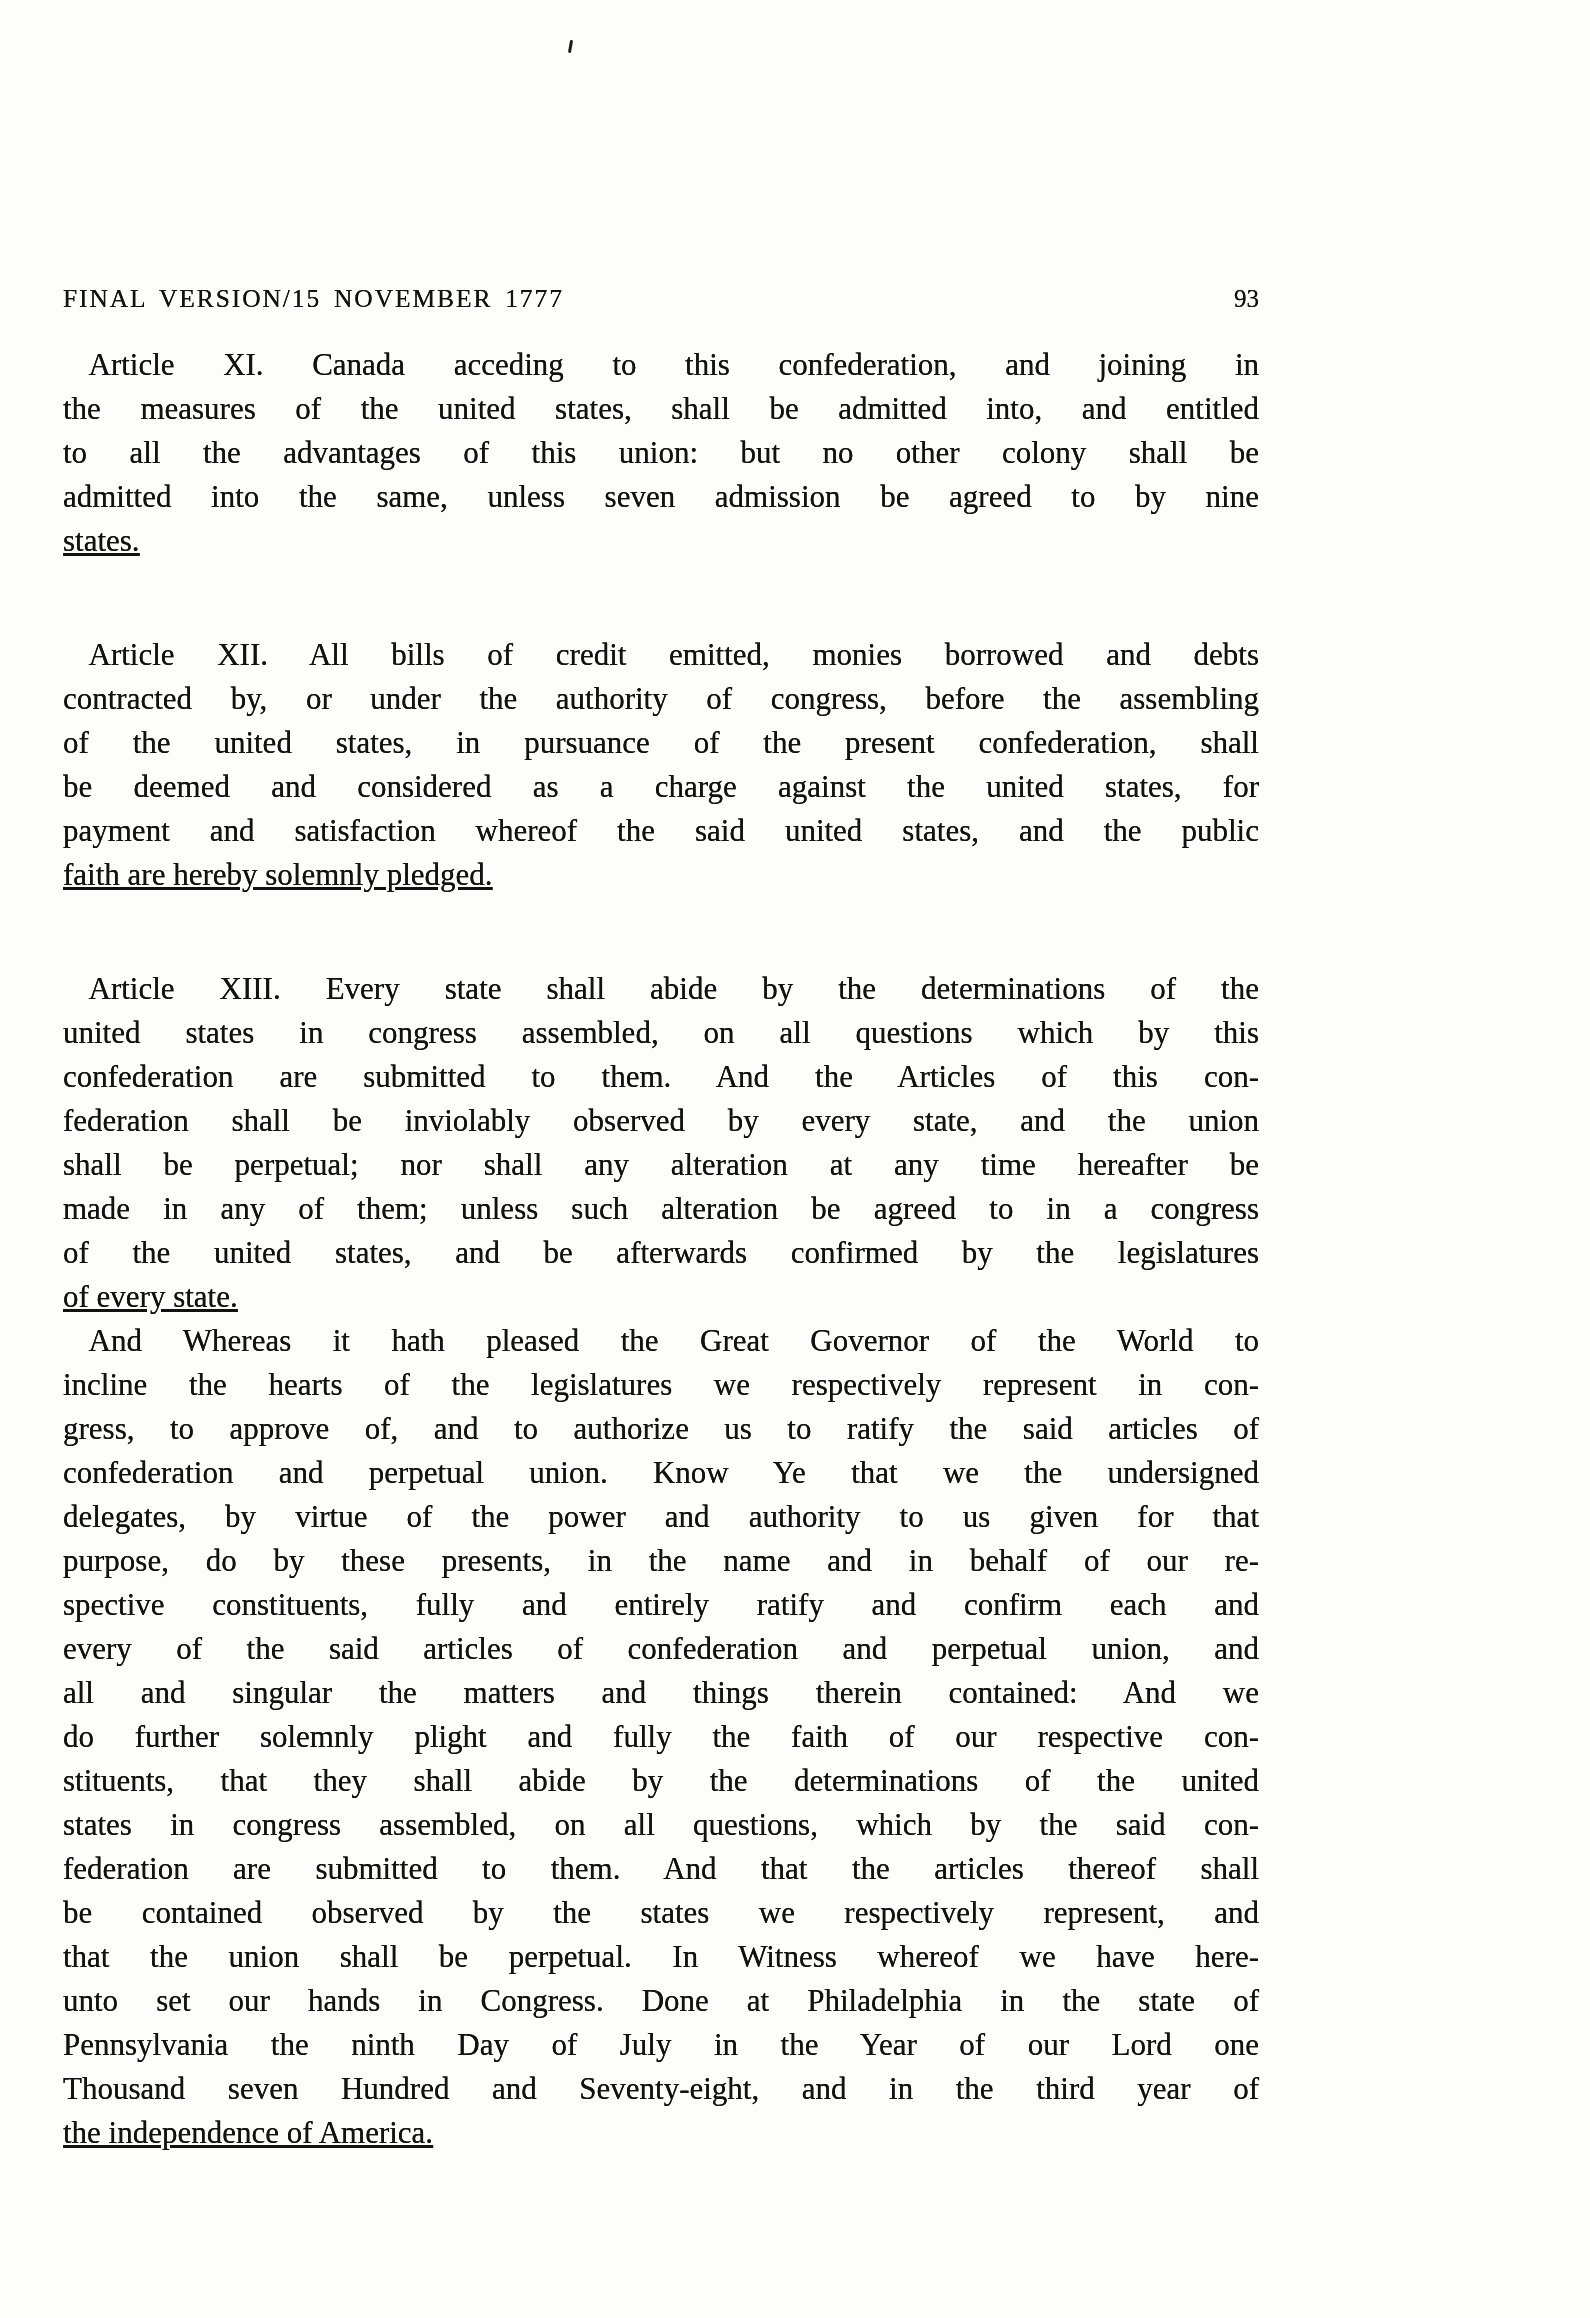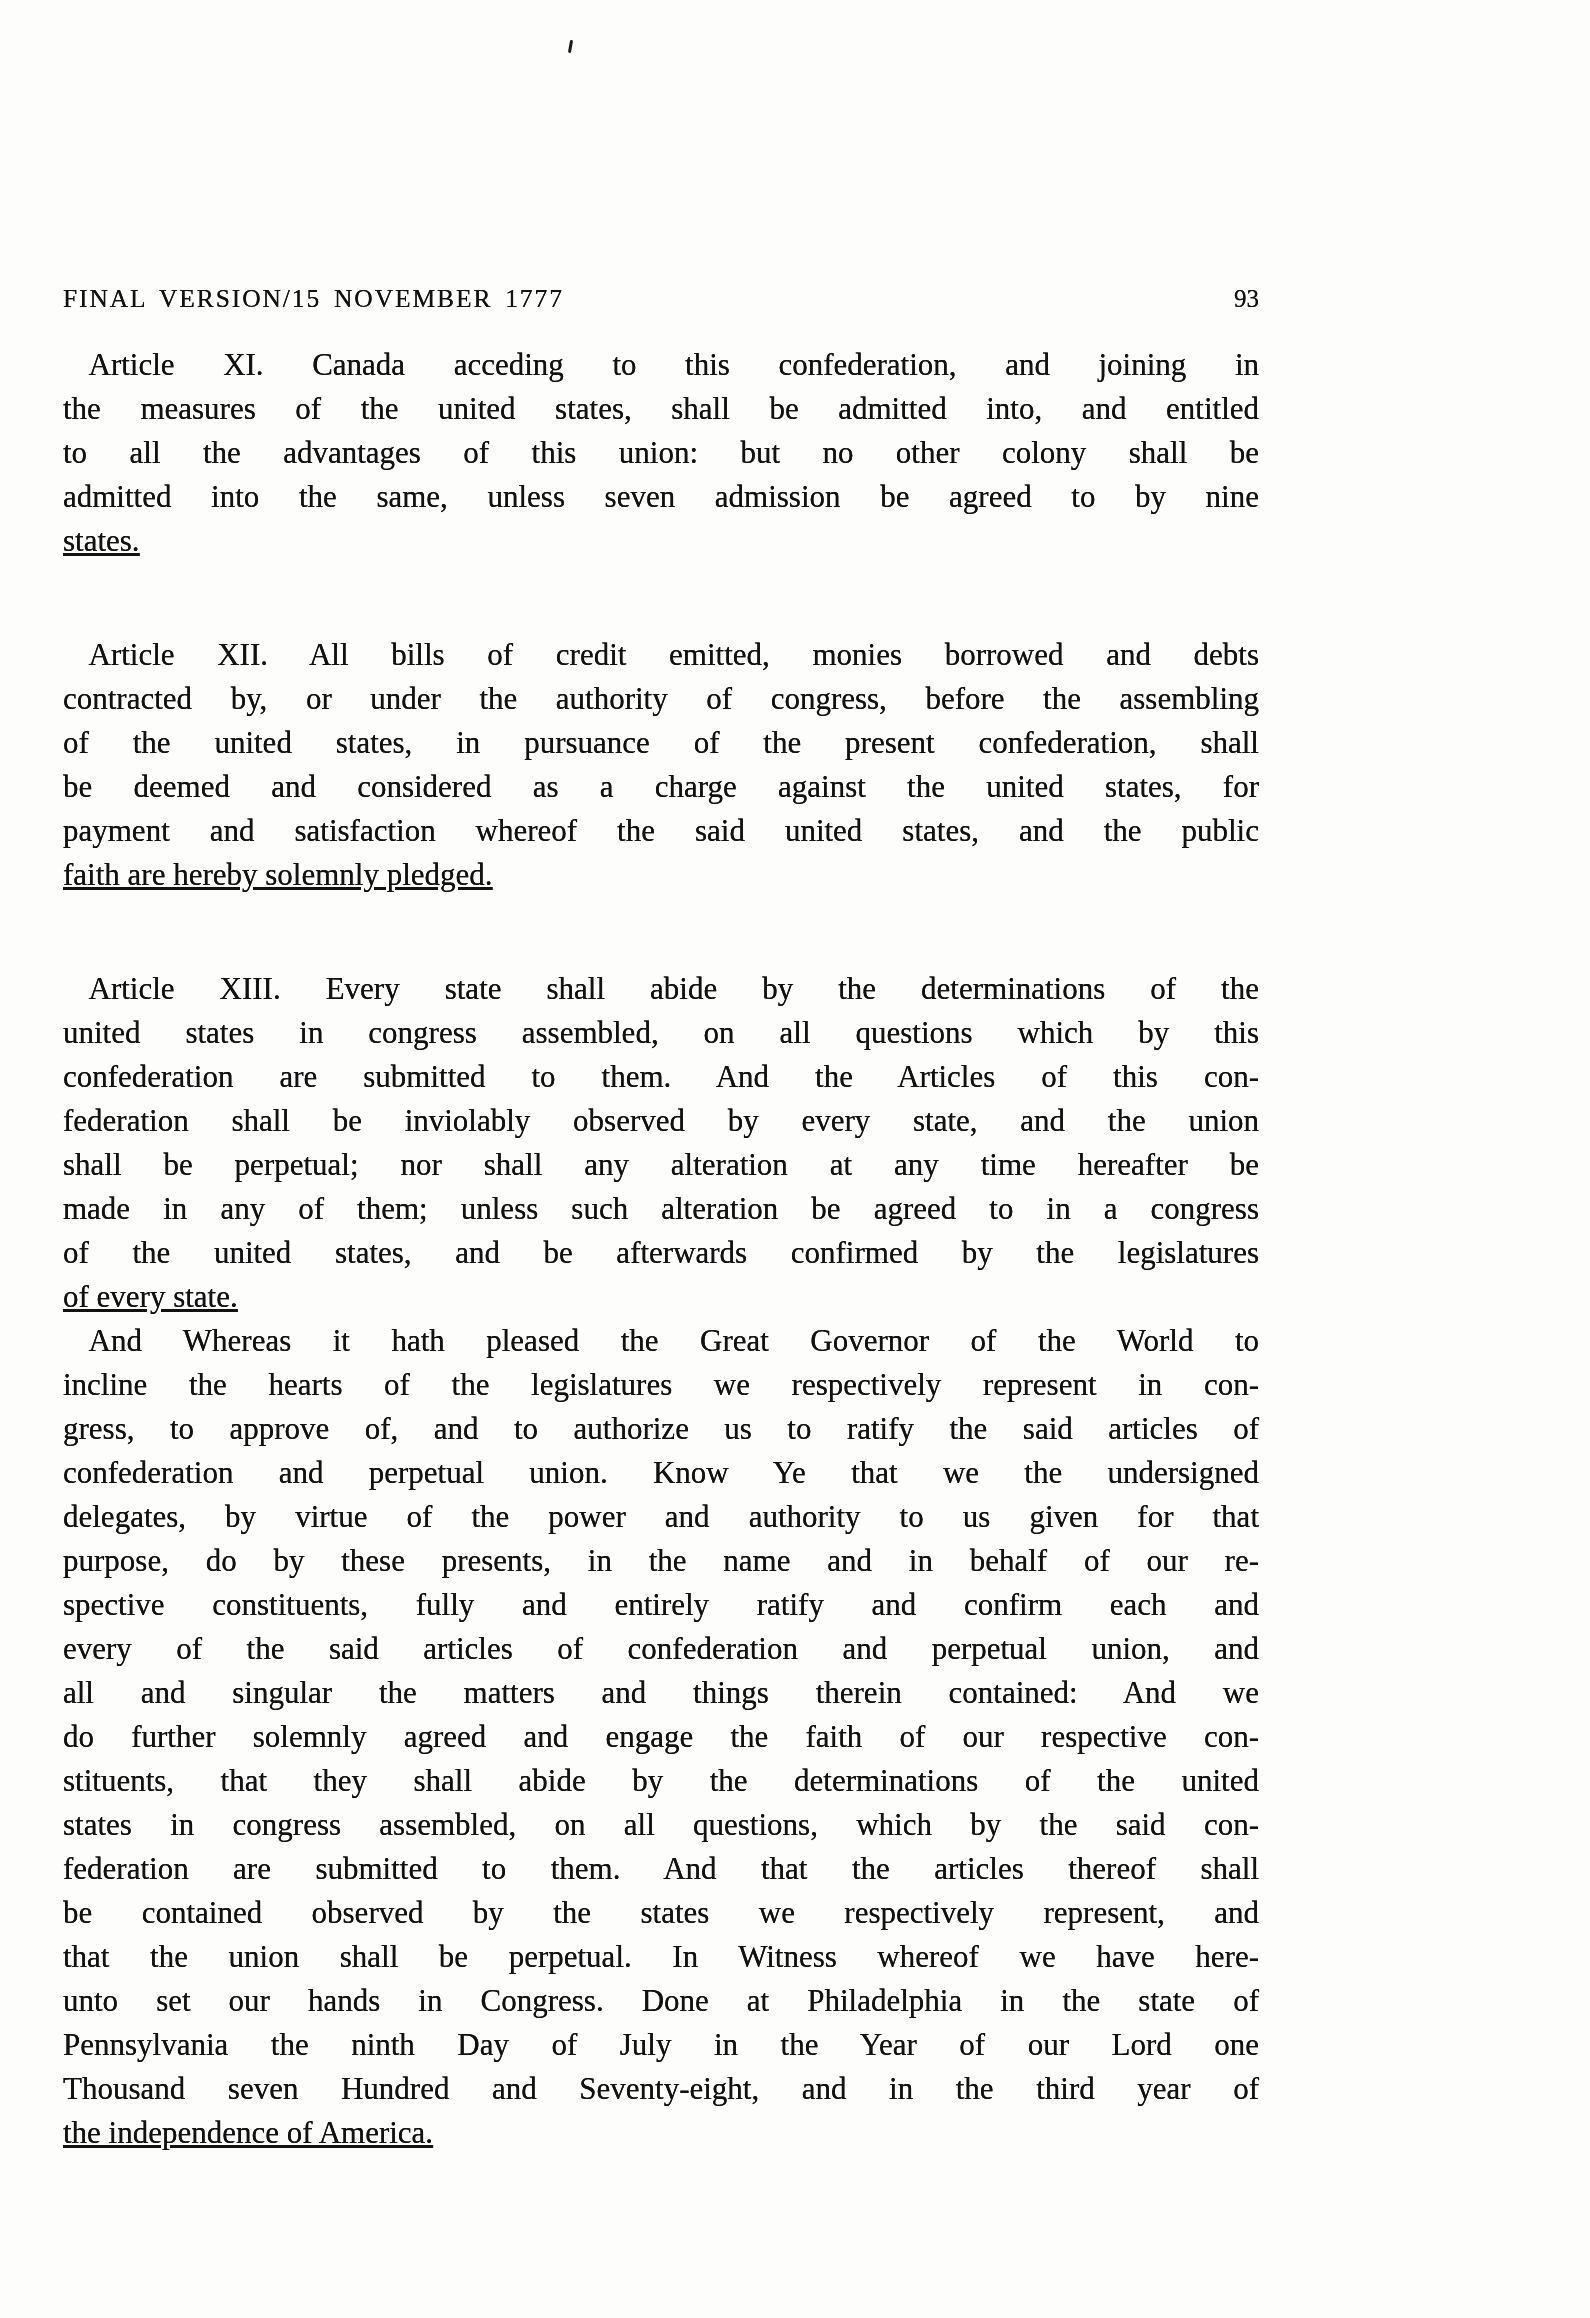--- a/index.html
+++ b/index.html
@@ -112,21 +112,21 @@
       <div class="para">
         <div class="line first">And Whereas it hath pleased the Great Governor of the World to</div>
         <div class="line">incline the hearts of the legislatures we respectively represent in con-</div>
         <div class="line">gress, to approve of, and to authorize us to ratify the said articles of</div>
         <div class="line">confederation and perpetual union. Know Ye that we the undersigned</div>
         <div class="line">delegates, by virtue of the power and authority to us given for that</div>
         <div class="line">purpose, do by these presents, in the name and in behalf of our re-</div>
         <div class="line">spective constituents, fully and entirely ratify and confirm each and</div>
         <div class="line">every of the said articles of confederation and perpetual union, and</div>
         <div class="line">all and singular the matters and things therein contained: And we</div>
-        <div class="line">do further solemnly agreed and engage the faith of our respective con-</div>
+        <div class="line">do further solemnly plight and fully the faith of our respective con-</div>
         <div class="line">stituents, that they shall abide by the determinations of the united</div>
         <div class="line">states in congress assembled, on all questions, which by the said con-</div>
         <div class="line">federation are submitted to them. And that the articles thereof shall</div>
         <div class="line">be contained observed by the states we respectively represent, and</div>
         <div class="line">that the union shall be perpetual. In Witness whereof we have here-</div>
         <div class="line">unto set our hands in Congress. Done at Philadelphia in the state of</div>
         <div class="line">Pennsylvania the ninth Day of July in the Year of our Lord one</div>
         <div class="line">Thousand seven Hundred and Seventy-eight, and in the third year of</div>
         <div class="line last">the independence of America.</div>
       </div>

